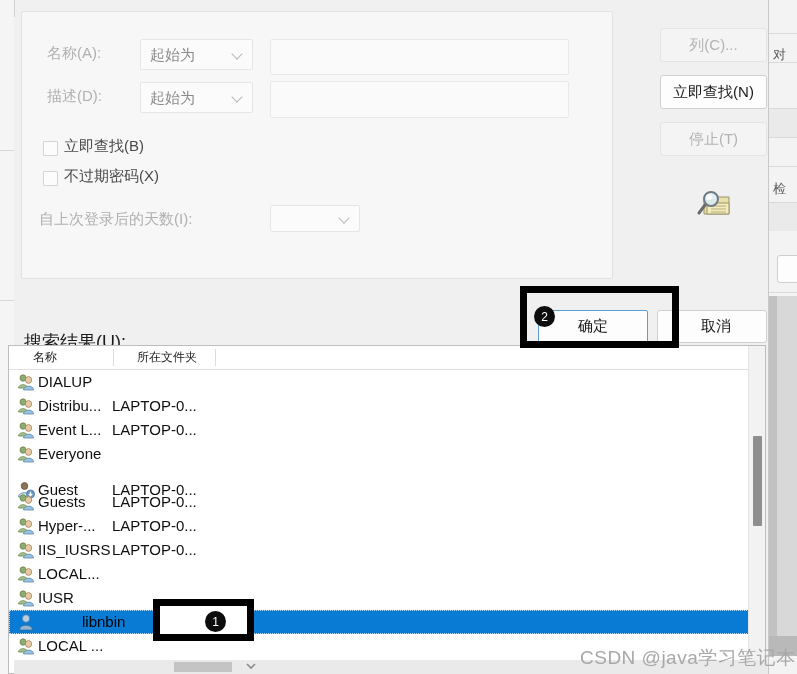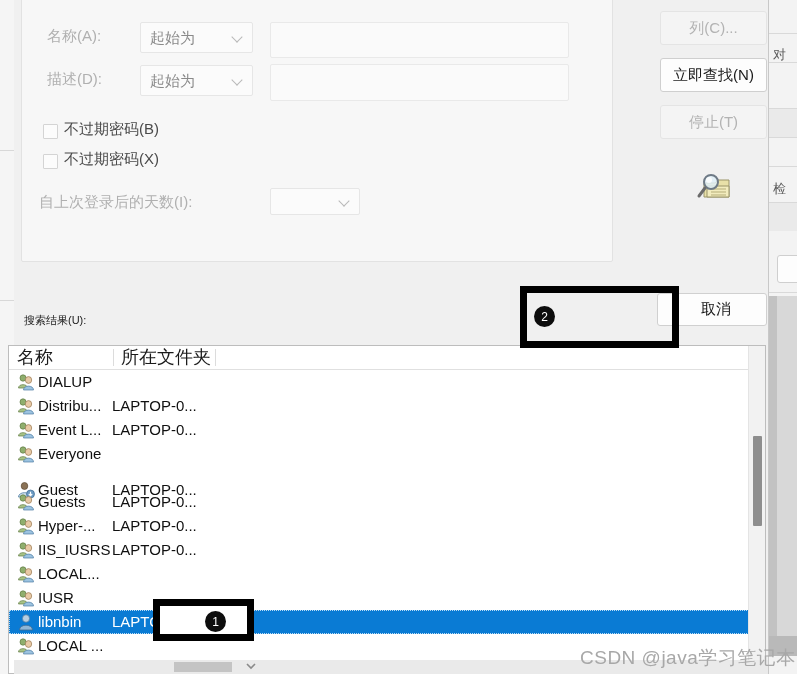--- a/index.html
+++ b/index.html
@@ -32,21 +32,21 @@
   }
   #bg-right-window .br-band{
     position:absolute;left:0;width:29px;background:#eaeaea;
   }
   #bg-right-window .br-dark{
     position:absolute;left:0;width:29px;background:#c9c9c9;
   }
 
   
   #find-dialog{
-    position:absolute;left:14px;top:0;width:754px;height:653px;
+    position:absolute;left:14px;top:17px;width:754px;height:653px;
     background:#f0f0f0;
     text-decoration:underline;
   }
 
   
   #criteria-group{
     position:absolute;left:7px;top:-6px;width:590px;height:266px;
     background:#f7f7f7;border:1px solid #e2e2e2;border-radius:2px;
   }
 
@@ -97,21 +97,21 @@
   .side-btn.primary .label{
     border-bottom:0;
     position:relative;
   }
   #find-icon{
     position:absolute;left:681px;top:170px;width:38px;height:34px;
   }
 
   
   #results-label{
-    position:absolute;left:10px;top:313px;font-size:11px;color:#1a1a1a;
+    position:absolute;left:10px;top:313px;font-size:18px;color:#1a1a1a;
   }
 
   
   #ok-button{
     position:absolute;left:524px;top:293px;width:110px;height:33px;
     background:#fdfdfd;border:1px solid #5a9fd4;border-radius:2px;
     box-sizing:border-box;font-size:15px;color:#141414;
     display:flex;align-items:center;justify-content:center;
   }
   #cancel-button{
@@ -126,39 +126,39 @@
     position:absolute;left:8px;top:345px;width:758px;height:329px;
     background:#ffffff;border:1px solid #bdbdbd;box-sizing:border-box;
     overflow:hidden;
   }
   #list-header{
     position:absolute;left:0;top:0;width:100%;height:24px;
     background:#ffffff;border-bottom:1px solid #e0e0e0;box-sizing:border-box;
   }
   #list-header .hcell{
     position:absolute;top:0;height:23px;line-height:23px;
-    font-size:18px;color:#1a1a1a;padding-left:8px;box-sizing:border-box;
+    font-size:12px;color:#1a1a1a;padding-left:8px;box-sizing:border-box;margin-left:16px;
   }
   #list-header .hdiv{
     position:absolute;top:3px;width:1px;height:17px;background:#dcdcdc;
   }
   .lrow{
     position:absolute;left:0;width:100%;height:24px;
   }
   .lrow .licon{position:absolute;left:8px;top:3px;width:18px;height:18px;}
   .lrow .lname{
     position:absolute;left:29px;top:0;height:24px;line-height:24px;
     font-size:15px;color:#101010;white-space:nowrap;
   }
   .lrow .lfolder{
     position:absolute;left:103px;top:0;height:24px;line-height:24px;
     font-size:15px;color:#101010;white-space:nowrap;
   }
   .lrow.selected{background:#0a7bd4;}
-  .lrow.selected .lname,.lrow.selected .lfolder{color:#ffffff;}
+  .lrow.selected .lname,.lrow.selected .lfolder{color:#000000;margin-left:44px;}
   .lrow.selected .selbox{
     position:absolute;left:0;top:0;right:0;bottom:0;
     border:1px dotted #b9dcf5;box-sizing:border-box;
   }
 
   
   #list-scrollbar{
     position:absolute;right:0;top:0;width:17px;height:100%;
     background:#f2f2f2;border-left:1px solid #e4e4e4;box-sizing:border-box;
   }
@@ -238,21 +238,21 @@
 
   <div class="form-label" style="left:33px;top:70px">描述(D):</div>
   <div class="combo" style="left:126px;top:65px;width:113px;height:31px">
     <span class="combo-text">起始为</span>
     <span class="chev"></span>
   </div>
   <div class="textbox" style="left:256px;top:64px;width:299px;height:37px"></div>
 
   <div class="checkrow" style="left:29px;top:122px">
     <span class="cb"></span>
-    <span class="cb-label">不过期密码(B)</span>
+    <span class="cb-label">立即查找(B)</span>
   </div>
   <div class="checkrow" style="left:29px;top:152px">
     <span class="cb"></span>
     <span class="cb-label">不过期密码(X)</span>
   </div>
 
   <div class="form-label" style="left:25px;top:193px">自上次登录后的天数(I):</div>
   <div class="combo" style="left:256px;top:188px;width:90px;height:27px">
     <span class="combo-text"></span>
     <span class="chev"></span>
@@ -274,20 +274,23 @@
     <line x1="16" y1="19" x2="31" y2="19" stroke="#b5ad78" stroke-width="1"></line>
     <line x1="16" y1="22" x2="31" y2="22" stroke="#b5ad78" stroke-width="1"></line>
     <line x1="16" y1="25" x2="31" y2="25" stroke="#b5ad78" stroke-width="1"></line>
     <circle cx="16" cy="12" r="7" fill="#dfeef7" fill-opacity="0.85" stroke="#6e7a86" stroke-width="2"></circle>
     <circle cx="14" cy="10" r="3" fill="#ffffff" fill-opacity="0.8"></circle>
     <line x1="10" y1="18" x2="4" y2="26" stroke="#6b6b6b" stroke-width="3" stroke-linecap="round"></line>
   </svg>
 
   <div id="results-label">搜索结果(U):</div>
 
+  <div id="ok-button">
+    <span>确定</span>
+  </div>
   <div id="cancel-button">
     <span>取消</span>
   </div>
 </div>
 
 <div id="results-list">
   <div id="list-header">
     <div class="hcell" style="left:0;width:104px">名称</div>
     <div class="hdiv" style="left:104px"></div>
     <div class="hcell" style="left:104px;width:102px">所在文件夹</div>

